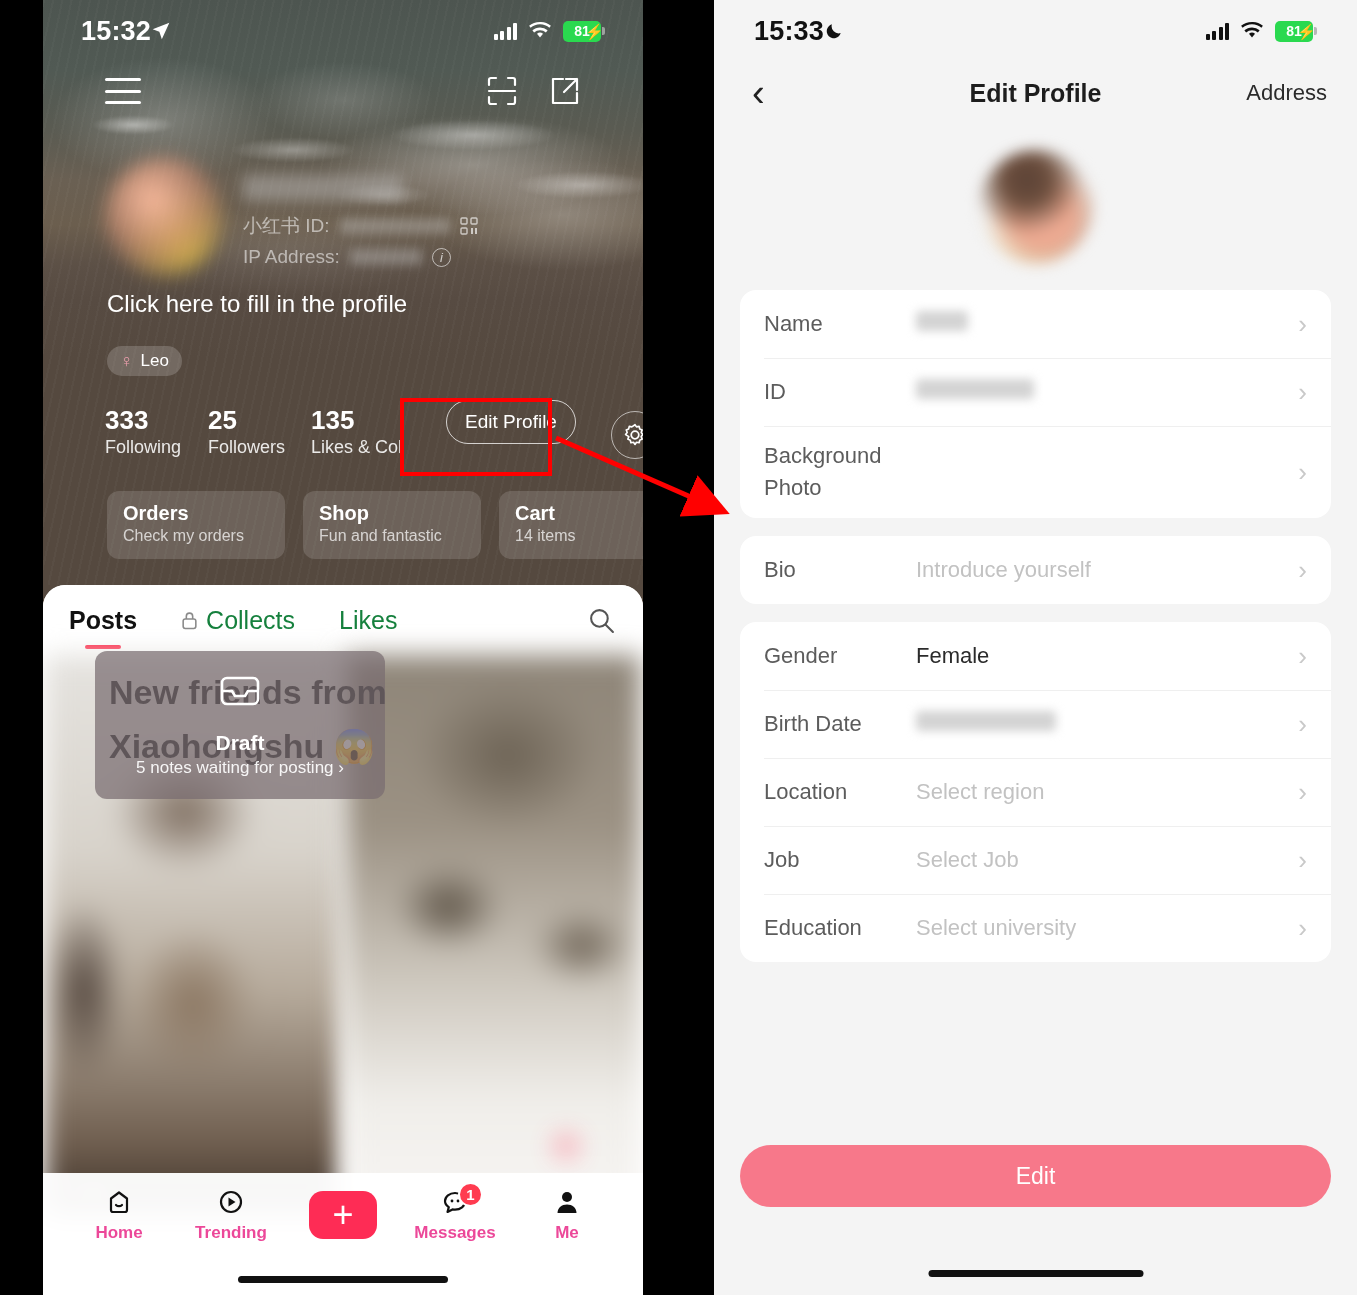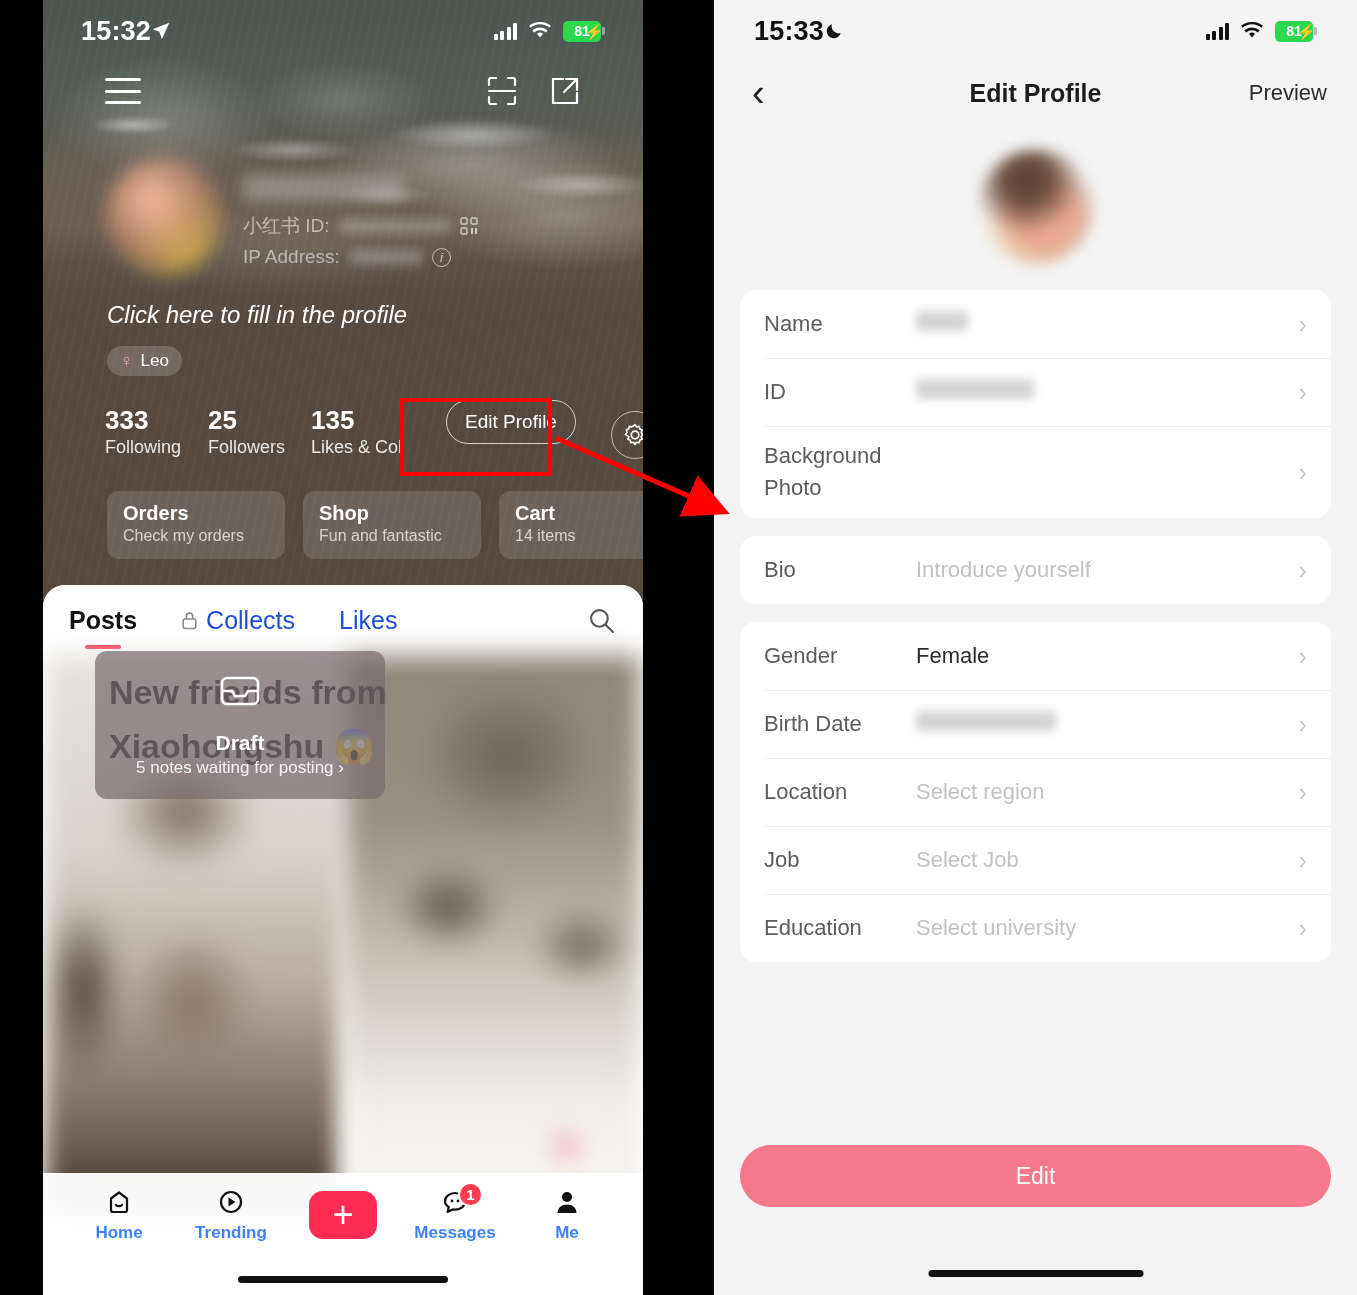--- a/index.html
+++ b/index.html
@@ -81,21 +81,21 @@
     filter: blur(9px);
   }
   .hero-meta{position:absolute;left:200px;top:175px;z-index:20;}
   .meta-blurname{width:160px;height:26px;border-radius:4px;background:rgba(190,190,190,.45);filter:blur(7px);margin-bottom:12px;}
   .meta-row{display:flex;align-items:center;color:rgba(255,255,255,.55);font-size:19px;margin-bottom:7px;gap:10px;}
   .meta-redact{display:inline-block;width:110px;height:16px;background:rgba(200,200,200,.35);border-radius:3px;filter:blur(5px);}
   .qr-ic{width:18px;height:18px;position:relative;}
   .info-ic{width:19px;height:19px;border:1.6px solid rgba(255,255,255,.6);border-radius:50%;
      color:rgba(255,255,255,.7);font-size:13px;display:flex;align-items:center;justify-content:center;font-style:italic;}
 
-  .fill-profile{position:absolute;left:64px;top:301px;color:#fff;font-size:24px;z-index:20;font-style:italic;}
+  .fill-profile{position:absolute;left:64px;top:290px;color:#fff;font-size:24px;z-index:20;}
   .leo-badge{position:absolute;left:64px;top:346px;height:30px;padding:0 13px;border-radius:15px;
     background:rgba(255,255,255,.18);display:flex;align-items:center;gap:7px;color:#fff;font-size:17px;z-index:20;}
   .leo-sym{color:#f0a0b0;font-size:18px;}
 
   .stats{position:absolute;left:62px;top:404px;display:flex;gap:0;z-index:20;}
   .stat{width:103px;text-align:left;color:#fff;}
   .stat .n{font-size:26px;font-weight:bold;line-height:1.25;}
   .stat .l{font-size:18px;color:rgba(255,255,255,.88);}
   .edit-wrap{position:absolute;left:403px;top:400px;z-index:22;}
   .edit-btn{width:130px;height:44px;border-radius:22px;border:1.4px solid rgba(255,255,255,.75);
@@ -105,21 +105,21 @@
 
   .cards{position:absolute;left:64px;top:491px;display:flex;gap:18px;z-index:20;}
   .card{width:178px;height:68px;border-radius:12px;background:rgba(255,255,255,.14);
     padding:9px 16px;color:#fff;}
   .card .t{font-size:20px;font-weight:bold;line-height:1.35;}
   .card .s{font-size:16px;color:rgba(255,255,255,.72);}
 
   
   .sheet{position:absolute;left:0;top:585px;width:600px;height:710px;background:#fff;border-radius:22px 22px 0 0;overflow:hidden;}
   .tabs{height:70px;display:flex;align-items:center;padding:0 26px;gap:0;position:relative;background:#fff;}
-  .tab{font-size:25px;color:#1d4ed8;margin-right:44px;display:flex;align-items:center;gap:8px;position:relative;cursor:pointer;}
+  .tab{font-size:25px;color:#15803d;margin-right:44px;display:flex;align-items:center;gap:8px;position:relative;cursor:pointer;}
   .tab.active{color:#111;font-weight:bold;}
   .tab.active::after{content:"";position:absolute;left:50%;transform:translateX(-50%);bottom:-14px;width:36px;height:4px;background:#ff2e4d;border-radius:2px;}
   .lock-ic{width:17px;height:19px;position:relative;display:inline-block;}
   .search-ic{position:absolute;right:28px;top:22px;width:27px;height:27px;cursor:pointer;}
 
   .grid{position:absolute;top:70px;left:0;width:600px;height:560px;display:flex;gap:4px;padding:0 2px;}
   .gcol{flex:1;position:relative;}
   .gimg{position:absolute;inset:0;filter:blur(13px);}
   .gimg.a{background:
       radial-gradient(ellipse 120px 100px at 47% 28%, #7b6a5c, transparent 60%),
@@ -138,21 +138,21 @@
     background:rgba(120,108,112,.72);z-index:14;display:flex;flex-direction:column;align-items:center;justify-content:center;gap:3px;}
   .draft-title{color:#fff;font-size:21px;font-weight:bold;margin-top:19px;}
   .draft-sub{color:rgba(255,255,255,.92);font-size:17px;}
   .draft-text-bg{position:absolute;left:66px;top:665px;width:280px;z-index:12;
     font-size:34px;font-weight:bold;color:#1d1d1d;line-height:1.6;}
 
   .bottomnav{position:absolute;left:0;bottom:0;width:600px;height:122px;
     background:rgba(255,255,255,.96);backdrop-filter:blur(6px);z-index:40;}
   .navitems{display:flex;align-items:center;justify-content:space-around;padding:14px 20px 0;}
   .navitem{display:flex;flex-direction:column;align-items:center;gap:6px;width:100px;cursor:pointer;position:relative;}
-  .navitem .lbl{font-size:17px;color:#3b82f6;font-weight:bold;}
+  .navitem .lbl{font-size:17px;color:#ec4899;font-weight:bold;}
   .plus-btn{width:68px;height:48px;border-radius:14px;background:#fe2c55;display:flex;align-items:center;justify-content:center;
     color:#fff;font-size:36px;font-weight:300;line-height:0;cursor:pointer;}
   .badge{position:absolute;top:-5px;right:22px;min-width:25px;height:25px;border-radius:13px;background:#ff3b50;color:#fff;
     font-size:15px;font-weight:bold;display:flex;align-items:center;justify-content:center;padding:0 6px;border:2px solid #fff;}
   .homebar{position:absolute;left:50%;transform:translateX(-50%);bottom:12px;width:210px;height:7px;background:#111;border-radius:4px;}
 
   
   .phone-right{position:absolute;left:714px;top:0;width:643px;height:1295px;background:#f4f4f4;overflow:hidden;}
   .r-statusbar{height:62px;display:flex;align-items:center;justify-content:space-between;padding:8px 40px;color:#111;}
   .r-nav{height:62px;display:flex;align-items:center;justify-content:space-between;padding:0 30px;position:relative;}
@@ -435,21 +435,21 @@
               <span class="batt-bolt">⚡</span>
             </span>
           <span class="batt-tip" style="background:rgba(0,0,0,.25)"></span>
         </span>
       </div>
     </div>
 
     <div class="r-nav">
       <div class="r-back">‹</div>
       <div class="r-title">Edit Profile</div>
-      <div class="r-preview">Preview</div>
+      <div class="r-preview">Address</div>
     </div>
 
     <div class="r-avatar"></div>
 
     <div class="r-group first">
       <div class="r-row">
         <span class="r-label">Name</span>
         <span class="r-value"><span class="r-redact" style="width:52px"></span></span>
         <span class="chev">›</span>
       </div>

